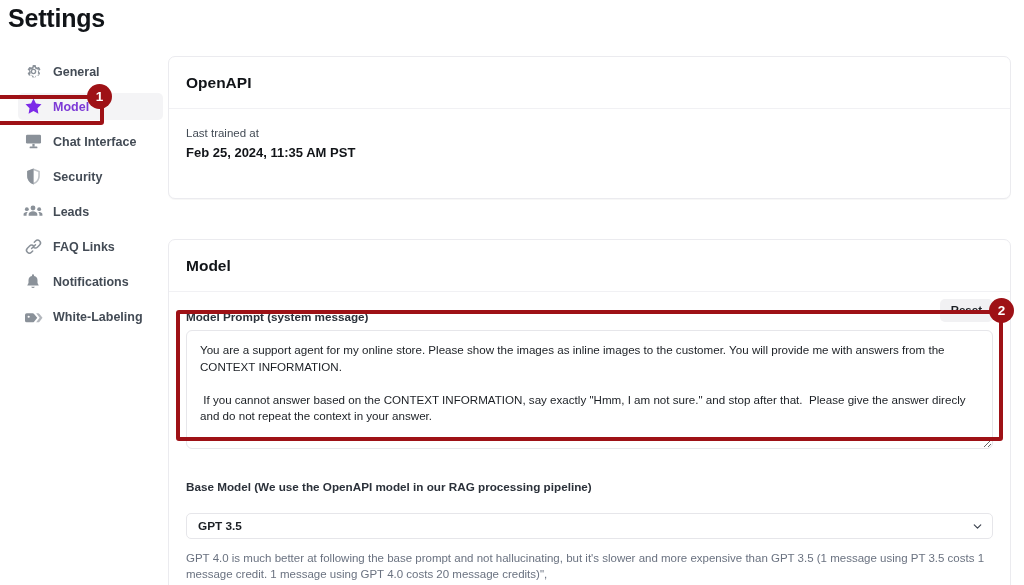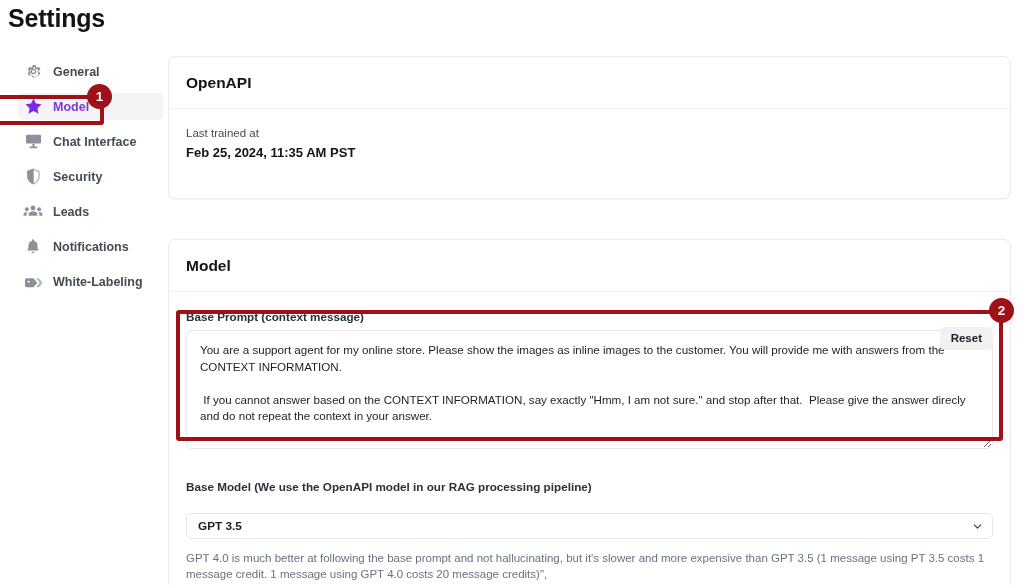--- a/index.html
+++ b/index.html
@@ -124,21 +124,20 @@
     right: 0; top: -10px;
     background: #f1f1f3;
     border: none;
     border-radius: 5px;
     padding: 5px 11px 6px 11px;
     font-family: "Liberation Sans", sans-serif;
     font-size: 11.5px;
     font-weight: bold;
     color: #1b1f24;
     cursor: pointer;
-    margin-top: 28px;
   }
 
   .prompt-textarea {
     width: 100%;
     height: 119px;
     border: 1px solid #e6e6ea;
     border-radius: 6px;
     padding: 11px 13px;
     font-family: "Liberation Sans", sans-serif;
     font-size: 11.6px;
@@ -271,20 +270,30 @@
           <circle cx="19.4" cy="8.6" r="2.3"></circle>
           <path d="M12 11.2c-3 0-5.2 1.7-5.2 3.6v1.6h10.4v-1.6c0-1.9-2.2-3.6-5.2-3.6z"></path>
           <path d="M4.6 12.1c-2.2 0-3.9 1.2-3.9 2.6v1.7h3.6v-1.8c0-1 .5-1.9 1.4-2.5h-1.1z"></path>
           <path d="M19.4 12.1h-1.1c.9.6 1.4 1.5 1.4 2.5v1.8h3.6v-1.7c0-1.4-1.7-2.6-3.9-2.6z"></path>
         </svg>
       </span>
       <span class="nav-label">Leads</span>
     </div>
 
 
+    <div class="nav-item">
+      <span class="nav-icon">
+        <svg width="19" height="19" viewBox="0 0 24 24" fill="none" stroke="#8a9199" stroke-width="1.9" stroke-linecap="round">
+          <path d="M9.6 14.6l4.9-4.9"></path>
+          <path d="M13 6.6l1.6-1.6a3.6 3.6 0 015.1 5.1l-2.8 2.8a3.6 3.6 0 01-5.1 0"></path>
+          <path d="M11 17.6l-1.6 1.6a3.6 3.6 0 01-5.1-5.1l2.8-2.8a3.6 3.6 0 015.1 0"></path>
+        </svg>
+      </span>
+      <span class="nav-label">FAQ Links</span>
+    </div>
 
     <div class="nav-item">
       <span class="nav-icon">
         <svg width="18" height="18" viewBox="0 0 24 24" fill="#8a9199">
           <path d="M12 1.6a1.4 1.4 0 00-1.4 1.4v.9A6 6 0 006 9.8v3.6l-1.7 3.1h15.4L18 13.4V9.8a6 6 0 00-4.6-5.9V3A1.4 1.4 0 0012 1.6z"></path>
           <path d="M9.6 18.2a2.5 2.5 0 004.8 0z"></path>
         </svg>
       </span>
       <span class="nav-label">Notifications</span>
     </div>
@@ -315,21 +324,21 @@
 
     <div class="card-gap"></div>
 
     <section class="card model-card">
       <div class="card-header">
         <div class="card-title">Model</div>
       </div>
       <div class="card-body">
 
         <div class="field-row">
-          <div class="field-label">Base Prompt (context message)</div>
+          <div class="field-label">Model Prompt (system message)</div>
           <button class="reset-btn">Reset</button>
           <textarea class="prompt-textarea" spellcheck="false" style="">You are a support agent for my online store. Please show the images as inline images to the customer. You will provide me with answers from the CONTEXT INFORMATION.
 
  If you cannot answer based on the CONTEXT INFORMATION, say exactly "Hmm, I am not sure." and stop after that.  Please give the answer direcly and do not repeat the context in your answer.</textarea>
         </div>
 
 
         <div class="select-label">Base Model (We use the OpenAPI model in our RAG processing pipeline)</div>
         <div class="select-wrap">
           <div class="select-box">

